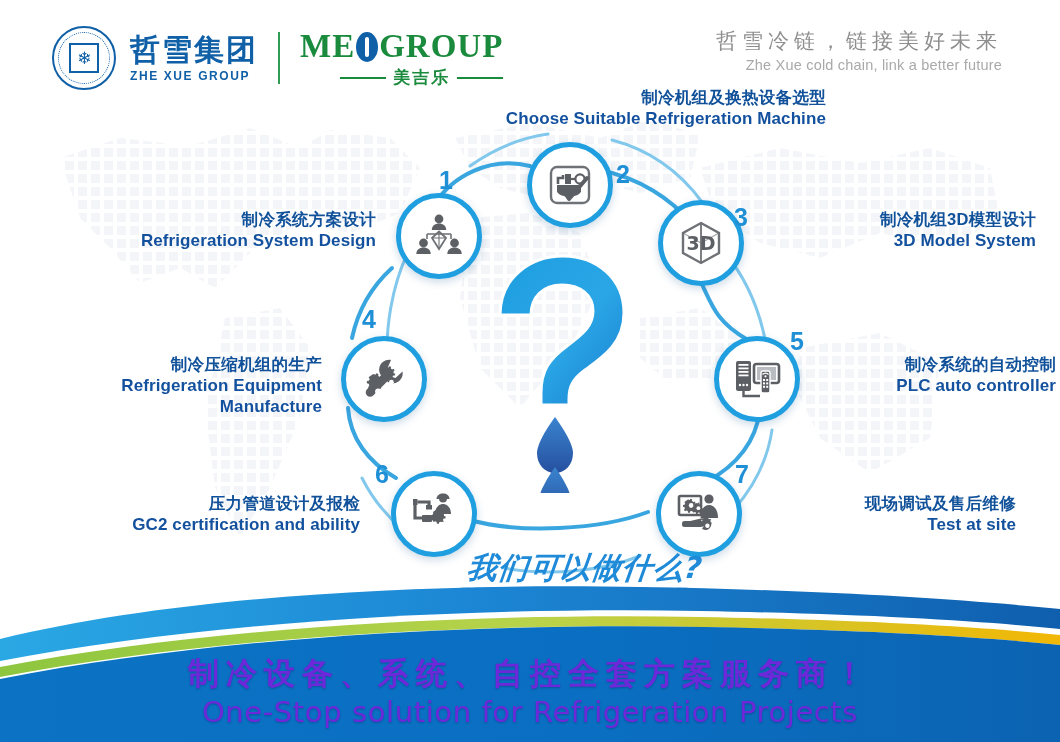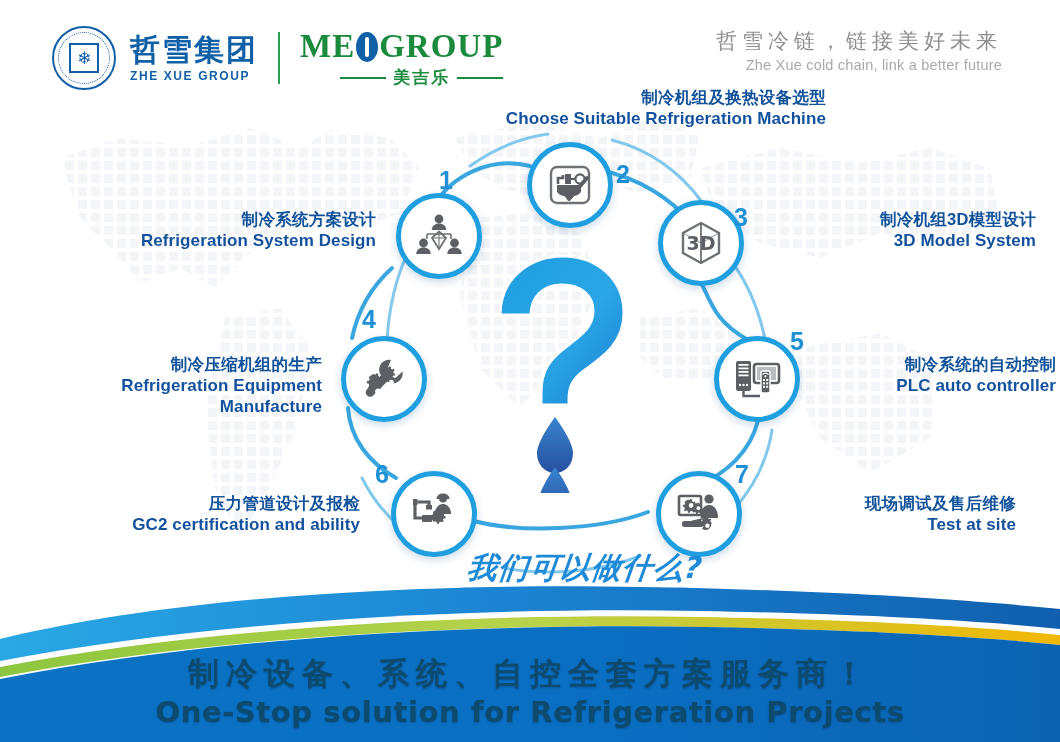--- a/index.html
+++ b/index.html
@@ -71,24 +71,24 @@
   .hand .h-cn{font-size:30px;color:#1f8ad8;font-weight:bold;font-style:italic;
     font-family:"DejaVu Sans",sans-serif;letter-spacing:1px;line-height:1.05;
     transform:skewX(-6deg);}
   .hand .h-en{font-size:25px;color:#1f8ad8;font-weight:bold;font-style:italic;
     font-family:"DejaVu Serif",serif;letter-spacing:1.5px;line-height:1.05;margin-top:1px;
     transform:skewX(-6deg);}
 
   
   .wave{position:absolute;left:0;bottom:0;width:1060px;height:165px;}
   .wave svg{width:100%;height:100%;display:block;}
-  .banner-text{position:absolute;left:0;bottom:12px;width:1060px;text-align:center;color:#0c4a6e;
+  .banner-text{position:absolute;left:0;bottom:12px;width:1060px;text-align:center;color:#6d28d9;
     text-shadow:0 1px 2px rgba(0,40,90,.35);}
   .banner-text .b-cn{font-size:31px;font-weight:bold;letter-spacing:7px;line-height:1.25;}
-  .banner-text .b-en{font-size:29px;font-weight:bold;letter-spacing:.6px;line-height:1.2;margin-top:1px;
+  .banner-text .b-en{font-size:29px;font-weight:normal;letter-spacing:.6px;line-height:1.2;margin-top:1px;
     font-family:"DejaVu Sans",sans-serif;}
 </style>
 </head>
 <body>
 
 <div class="stage">
 
   <div class="map-bg">
     <svg viewBox="0 0 1060 600" preserveAspectRatio="none" aria-hidden="true">
       <defs>

